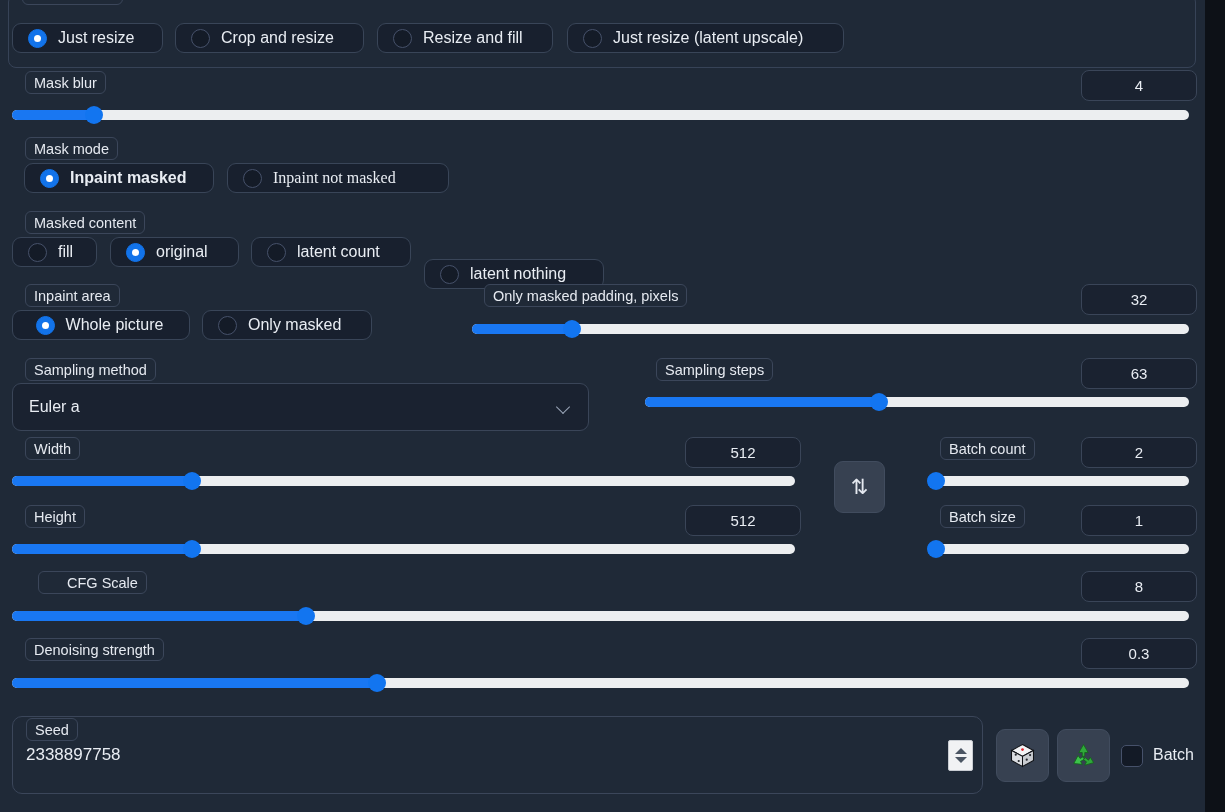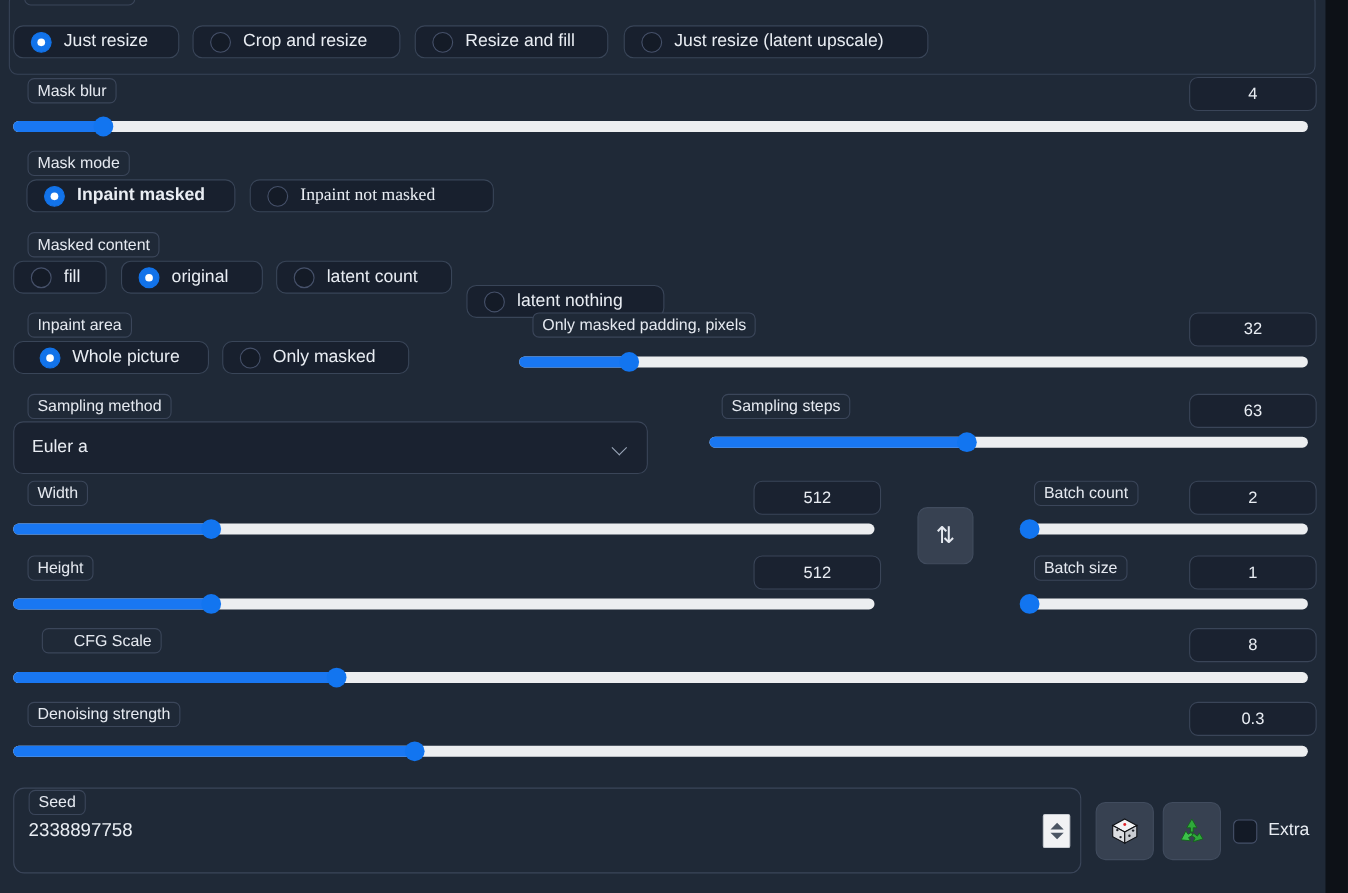--- a/index.html
+++ b/index.html
@@ -433,14 +433,14 @@
 
   <div class="icon-btn" style="left:1057px; top:729px;">
     <svg width="27" height="27" viewBox="0 0 32 32">
       <path d="M16 3 L21.5 12.5 L17.5 12.5 L17.5 17 L14.5 17 L14.5 12.5 L10.5 12.5 Z" fill="#2fa93a" stroke="#14621c" stroke-width="1"></path>
       <path d="M4.5 25.5 L9.5 16 L12 19.5 L15.5 17.5 L17 20.5 L12.5 23 L14.5 26.5 Z" fill="#3cc24a" stroke="#14621c" stroke-width="1"></path>
       <path d="M28 24.5 L17.5 27.5 L19.5 23.5 L16 21 L18 18.5 L22 21.5 L24 18 Z" fill="#2fa93a" stroke="#14621c" stroke-width="1"></path>
     </svg>
   </div>
 
   <div class="checkbox" style="left:1121px; top:745px;"></div>
-  <div class="cb-label" style="left:1153px; top:746px;">Extra</div>
+  <div class="cb-label" style="left:1153px; top:746px;">Batch</div>
 </div>
 
 </body></html>

